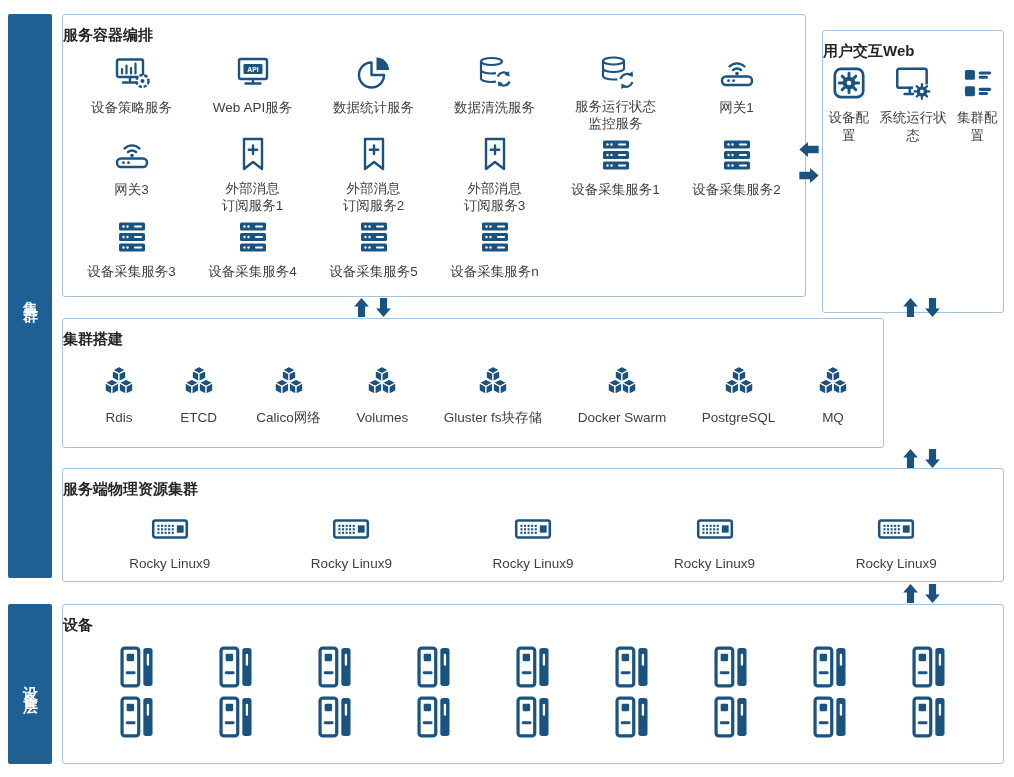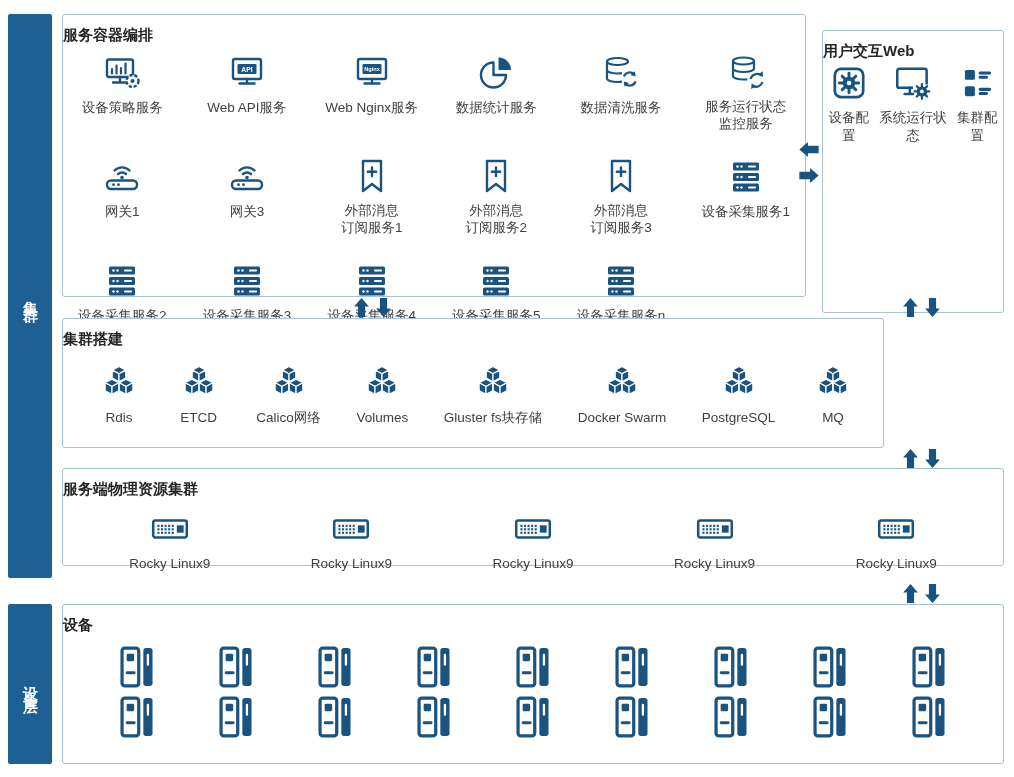--- a/index.html
+++ b/index.html
@@ -15,21 +15,21 @@
   .panel-title { padding-top:11px; text-align:left; font-size:15px; font-weight:700; color:var(--title-text); }
 
   .icon { display:inline-flex; color:var(--accent); }
   .icon svg { width:42px; height:42px; display:block; }
 
   .cell { display:flex; flex-direction:column; align-items:center; }
   .cell .icon { height:44px; display:flex; align-items:center; justify-content:center; }
   .lbl { margin-top:4px; font-size:13.5px; color:var(--label-text); text-align:center;
          white-space:pre-line; line-height:1.3; }
 
-  .grid6 { display:grid; grid-template-columns:repeat(6,1fr); grid-auto-rows:82px; margin-top:6px; padding:0 8px;gap:22px; }
+  .grid6 { display:grid; grid-template-columns:repeat(6,1fr); grid-auto-rows:82px; margin-top:6px; padding:0 8px; }
   .grid6 .icon svg { width:40px; height:40px; }
 
   .web-items { display:flex; flex-direction:row; justify-content:space-evenly;
                height:calc(100% - 42px); padding-bottom:8px; }
   .web-items .icon svg { width:42px; height:42px; }
 
   .row-items { display:flex; align-items:flex-start; }
   .setup { justify-content:space-between; padding:12px 28px 0 34px; }
   .setup .lbl { white-space:nowrap; }
   .setup .icon svg { width:44px; height:44px; }
@@ -75,31 +75,20 @@
         <div class="cell">
           <span class="icon">
             <svg viewBox="0 0 40 40">
               <rect x="6" y="6" width="28" height="20" rx="2" fill="none" stroke="currentColor" stroke-width="2.4"></rect>
               <rect x="10.5" y="11" width="19" height="10" rx="1.2" fill="currentColor"></rect>
               <text x="20" y="18.7" font-size="6.8" font-weight="bold" fill="#ffffff" text-anchor="middle">API</text>
               <path d="M20 26v3M12.5 30.5h15" stroke="currentColor" stroke-width="2.4" stroke-linecap="round"></path>
             </svg>
           </span>
           <div class="lbl">Web API服务</div>
-        </div>
-        <div class="cell">
-          <span class="icon">
-            <svg viewBox="0 0 40 40">
-              <rect x="6" y="6" width="28" height="20" rx="2" fill="none" stroke="currentColor" stroke-width="2.4"></rect>
-              <rect x="10.5" y="11" width="19" height="10" rx="1.2" fill="currentColor"></rect>
-              <text x="20" y="18.3" font-size="5.6" font-weight="bold" fill="#ffffff" text-anchor="middle">Nginx</text>
-              <path d="M20 26v3M12.5 30.5h15" stroke="currentColor" stroke-width="2.4" stroke-linecap="round"></path>
-            </svg>
-          </span>
-          <div class="lbl">Web Nginx服务</div>
         </div>
         <div class="cell">
           <span class="icon">
             <svg viewBox="0 0 40 40">
               <path d="M17.5 9.5A12.5 12.5 0 1 0 30 22h-12.5z" fill="none" stroke="currentColor" stroke-width="2.4" stroke-linejoin="round"></path>
               <path d="M22.5 4.5a12.5 12.5 0 0 1 12.5 12.5H22.5z" fill="currentColor"></path>
             </svg>
           </span>
           <div class="lbl">数据统计服务</div>
         </div>
@@ -517,21 +506,21 @@
                 <polygon points="20.2,19.8 26.4,23.1 26.4,30.3 20.2,27"></polygon>
                 <polygon points="32.6,19.8 26.4,23.1 26.4,30.3 32.6,27"></polygon>
               </g>
             </svg>
           </span>
           <div class="lbl">MQ</div>
         </div>
       </div>
   </section>
 
-  <section class="panel" style="left:62px;top:468px;width:942px;height:98px;">
+  <section class="panel" style="left:62px;top:468px;width:942px;height:114px;">
     <div class="panel-title">服务端物理资源集群</div>
     <div class="row-items phys">
         <div class="cell">
           <span class="icon">
             <svg viewBox="0 0 40 40">
               <rect x="4" y="12" width="32" height="16" rx="2" fill="none" stroke="currentColor" stroke-width="2.4"></rect>
               <g fill="currentColor">
                 <rect x="8" y="16" width="2" height="2"></rect>
                 <rect x="11.4" y="16" width="2" height="2"></rect>
                 <rect x="14.8" y="16" width="2" height="2"></rect>

